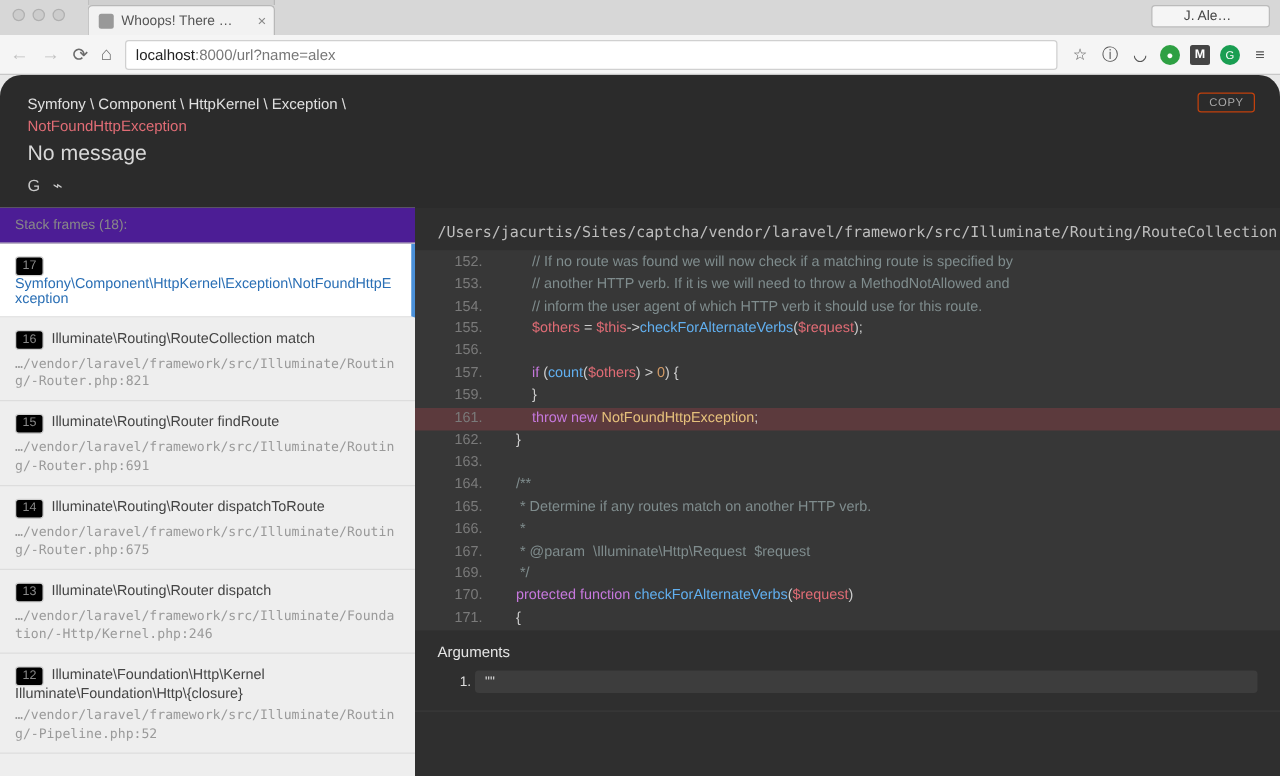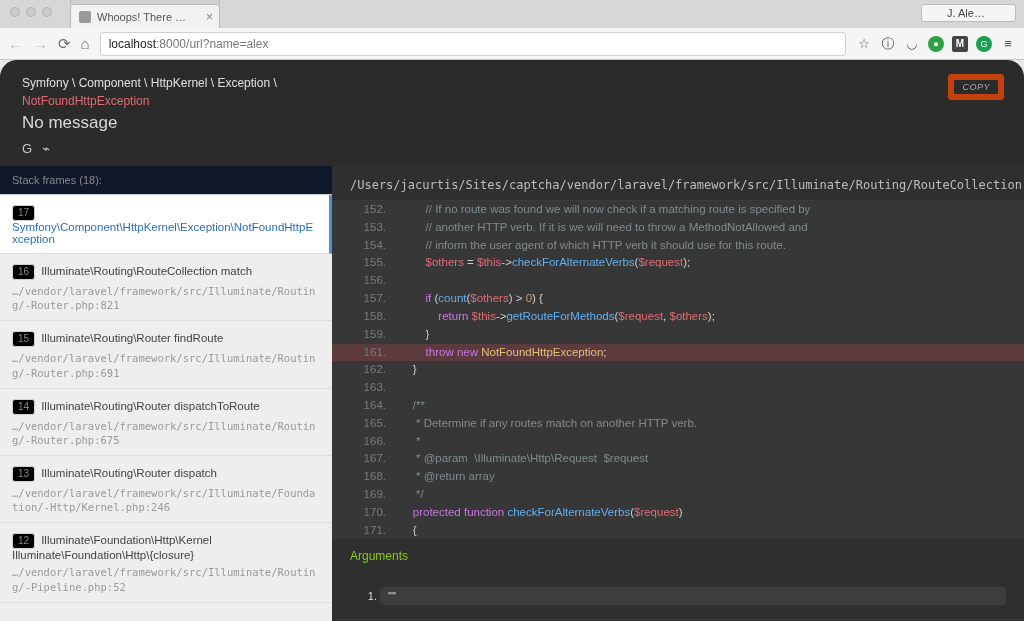--- a/index.html
+++ b/index.html
@@ -27,27 +27,27 @@
 .ext-ico.box { background: #444; color: #fff; font-size: 10px; font-weight: bold; border-radius: 2px; }
 
 
 .whoops { background: #2b2b2b; position: absolute; top: 60px; left: 0; right: 0; bottom: 0; display: flex; flex-direction: column; border-radius: 17px; }
 .whoops-header { padding: 14px 20px 10px 22px; display: flex; align-items: flex-start; justify-content: space-between; }
 .exc-chain { font-size: 12px; color: #e0e0e0; line-height: 1.5; }
 .exc-chain .exc-name { color: #e06c75; }
 .exc-msg { color: #d8d8d8; font-size: 17px; margin-top: 3px; }
 .hdr-icons { display: flex; gap: 10px; align-items: center; margin-top: 8px; }
 .hdr-ico { color: #c8c8c8; font-size: 13px; }
-.copy-btn { border: 6px solid #c2410c; color: #aaa; font-size: 9px; padding: 2px 8px; border-radius: 3px; letter-spacing: 0.5px; font-style: italic; }
+.copy-btn { border: 1px solid #c2410c; color: #aaa; font-size: 9px; padding: 2px 8px; border-radius: 3px; letter-spacing: 0.5px; }
 
 .whoops-body { flex: 1; display: flex; overflow: hidden; }
 
 
 .frames { width: 332px; background: #eee; display: flex; flex-direction: column; overflow: hidden; }
-.frames-head { background: #0f172a; font-size: 11px; color: #888; padding: 8px 12px; border-bottom: 1px solid #ccc; }
+.frames-head { background: #4c1d95; font-size: 11px; color: #888; padding: 8px 12px; border-bottom: 1px solid #ccc; }
 .frames-list { overflow-y: auto; flex: 1; }
 .frame { padding: 10px 12px 8px 12px; border-bottom: 1px solid #ddd; font-size: 11.5px; position: relative; cursor: pointer; }
 .frame .fno { display: inline-block; background: #000000; border: 1px solid #d0d0d0; border-radius: 3px; font-size: 10px; padding: 1px 5px; color: #888; margin-right: 6px; line-height: 1.2; }
 .frame .ftitle { color: #444; word-break: break-word; }
 .frame .fpath { color: #9a9a9a; font-size: 10.5px; font-family: ui-monospace, Menlo, Consolas, monospace; margin-top: 4px; line-height: 1.35; word-break: break-word; }
 .frame.active { background: #fff; border-right: 3px solid #4a90d9; }
 .frame.active .ftitle { color: #2a6fb5; }
 
 
 .right { flex: 1; background: #2f2f2f; overflow-y: auto; color: #c8c8c8; }
@@ -58,21 +58,21 @@
 .line .lc { white-space: pre; flex: 1; color: #ccc; }
 .line.hl { background: #5c3a3d; }
 .kw { color: #c678dd; }
 .var { color: #e06c75; }
 .fn { color: #61afef; }
 .num { color: #d19a66; }
 .cmt { color: #7f8c8d; }
 .cls { color: #e5c07b; }
 
 .args-sec { padding: 10px 18px 14px 18px; font-size: 12px; color: #999; border-bottom: 1px solid #3a3a3a; }
-.args-sec .arg-head { color: #84cc16; margin-bottom: 24px; }
+.args-sec .arg-head { color: #e5e5e5; margin-bottom: 8px; }
 .args-sec ol { margin-left: 30px; font-family: ui-monospace, Menlo, Consolas, monospace; font-size: 11px; color: #ddd; }
 .args-sec ol li { background: #3d3d3d; padding: 3px 8px; border-radius: 3px; }
 
 
 .frames-list::-webkit-scrollbar, .right::-webkit-scrollbar { width: 8px; }
 .frames-list::-webkit-scrollbar-thumb, .right::-webkit-scrollbar-thumb { background: rgba(0,0,0,0.25); border-radius: 4px; }
 </style>
 </head>
 <body>
 
@@ -165,24 +165,20 @@
           </div>
           <div class="line">
             <span class="lno">156.</span>
             <span class="lc"></span>
           </div>
           <div class="line">
             <span class="lno">157.</span>
             <span class="lc">        <span class="kw">if</span> (<span class="fn">count</span>(<span class="var">$others</span>) &gt; <span class="num">0</span>) {</span>
           </div>
           <div class="line">
-            <span class="lno">158.</span>
-            <span class="lc">            <span class="kw">return</span> <span class="var">$this</span>-&gt;<span class="fn">getRouteForMethods</span>(<span class="var">$request</span>, <span class="var">$others</span>);</span>
-          </div>
-          <div class="line">
             <span class="lno">159.</span>
             <span class="lc">        }</span>
           </div>
           <div class="line hl">
             <span class="lno">161.</span>
             <span class="lc">        <span class="kw">throw</span> <span class="kw">new</span> <span class="cls">NotFoundHttpException</span>;</span>
           </div>
           <div class="line">
             <span class="lno">162.</span>
             <span class="lc">    }</span>
@@ -199,24 +195,20 @@
             <span class="lno">165.</span>
             <span class="lc">    <span class="cmt"> * Determine if any routes match on another HTTP verb.</span></span>
           </div>
           <div class="line">
             <span class="lno">166.</span>
             <span class="lc">    <span class="cmt"> *</span></span>
           </div>
           <div class="line">
             <span class="lno">167.</span>
             <span class="lc">    <span class="cmt"> * @param  \Illuminate\Http\Request  $request</span></span>
-          </div>
-          <div class="line">
-            <span class="lno">168.</span>
-            <span class="lc">    <span class="cmt"> * @return array</span></span>
           </div>
           <div class="line">
             <span class="lno">169.</span>
             <span class="lc">    <span class="cmt"> */</span></span>
           </div>
           <div class="line">
             <span class="lno">170.</span>
             <span class="lc">    <span class="kw">protected</span> <span class="kw">function</span> <span class="fn">checkForAlternateVerbs</span>(<span class="var">$request</span>)</span>
           </div>
           <div class="line">

